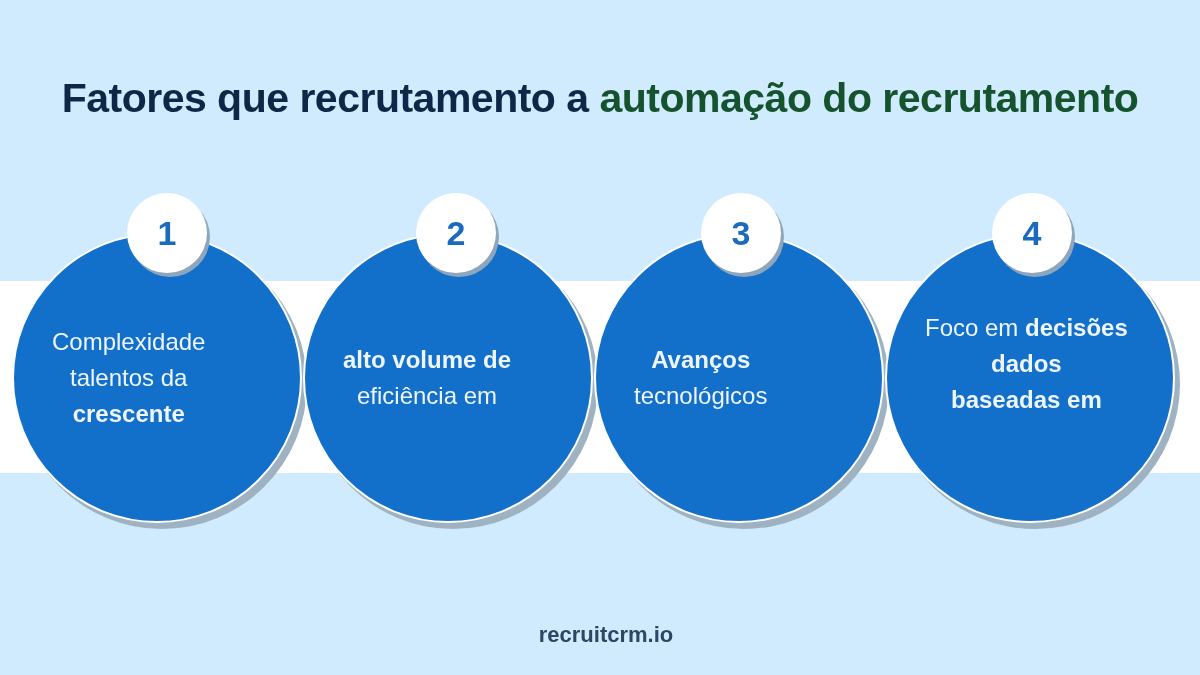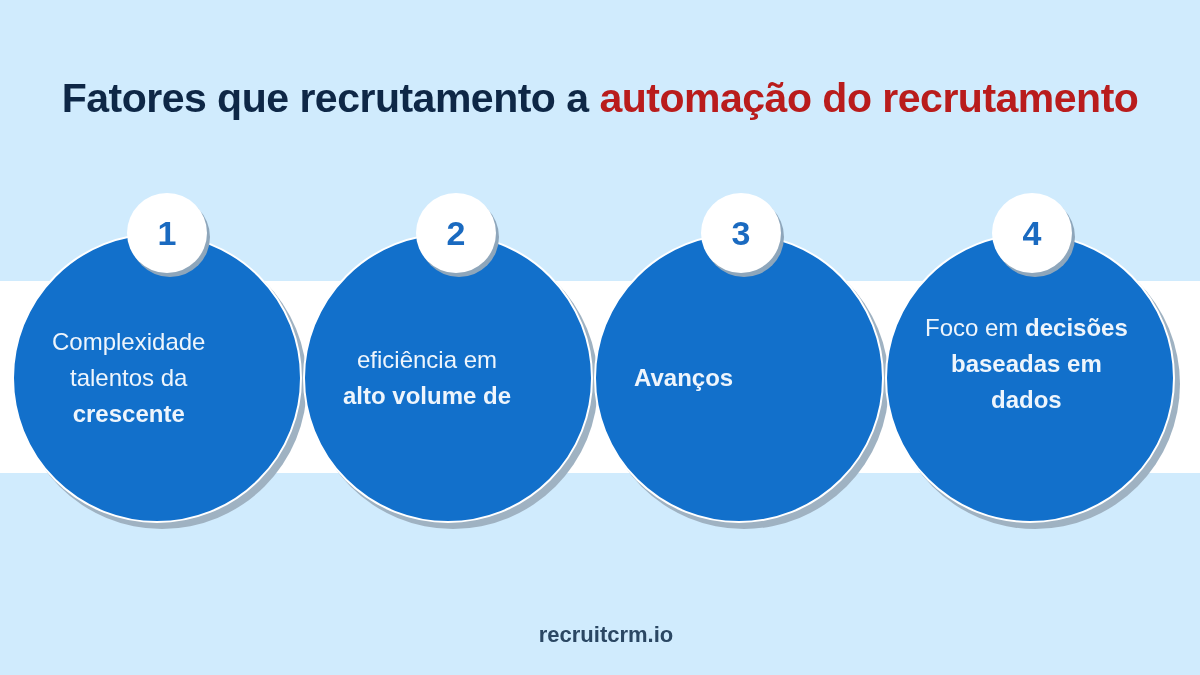--- a/index.html
+++ b/index.html
@@ -13,21 +13,21 @@
     position: absolute;
     left: 0; right: 0;
     top: 75px;
     text-align: center;
     font-size: 41px;
     font-weight: 700;
     letter-spacing: -0.5px;
     color: #0e2746;
     white-space: nowrap;
   }
-  .title .accent { color: #b91c1c; }
+  .title .accent { color: #14532d; }
   .band {
     position: absolute;
     left: 0; right: 0;
     top: 281px;
     height: 192px;
     background: #ffffff;
   }
   .step {
     position: absolute;
     width: 290px;
@@ -96,42 +96,43 @@
       <div><b>crescente</b></div>
     </div>
   </div>
   <div class="badge" style="margin-left:10px;">1</div>
 </div>
 
 <div class="step" style="left:303px; top:233px;">
   <div class="circle"></div>
   <div class="circle-text">
     <div>
+      <div><b>alto volume de</b></div>
       <div>eficiência em</div>
-      <div><b>alto volume de</b></div>
     </div>
   </div>
   <div class="badge" style="margin-left:8px;">2</div>
 </div>
 
 <div class="step" style="left:594px; top:233px;">
   <div class="circle"></div>
   <div class="circle-text">
     <div>
       <div><b>Avanços</b></div>
+      <div>tecnológicos</div>
     </div>
   </div>
   <div class="badge" style="margin-left:2px;">3</div>
 </div>
 
 <div class="step" style="left:885px; top:233px;">
   <div class="circle"></div>
   <div class="circle-text" style="top:-28px;">
     <div>
       <div><span>Foco em </span><b>decisões</b></div>
+      <div><b>dados</b></div>
       <div><b>baseadas em</b></div>
-      <div><b>dados</b></div>
     </div>
   </div>
   <div class="badge" style="margin-left:2px;">4</div>
 </div>
 
 <div class="footer">recruitcrm.io</div>
 
 </body></html>

